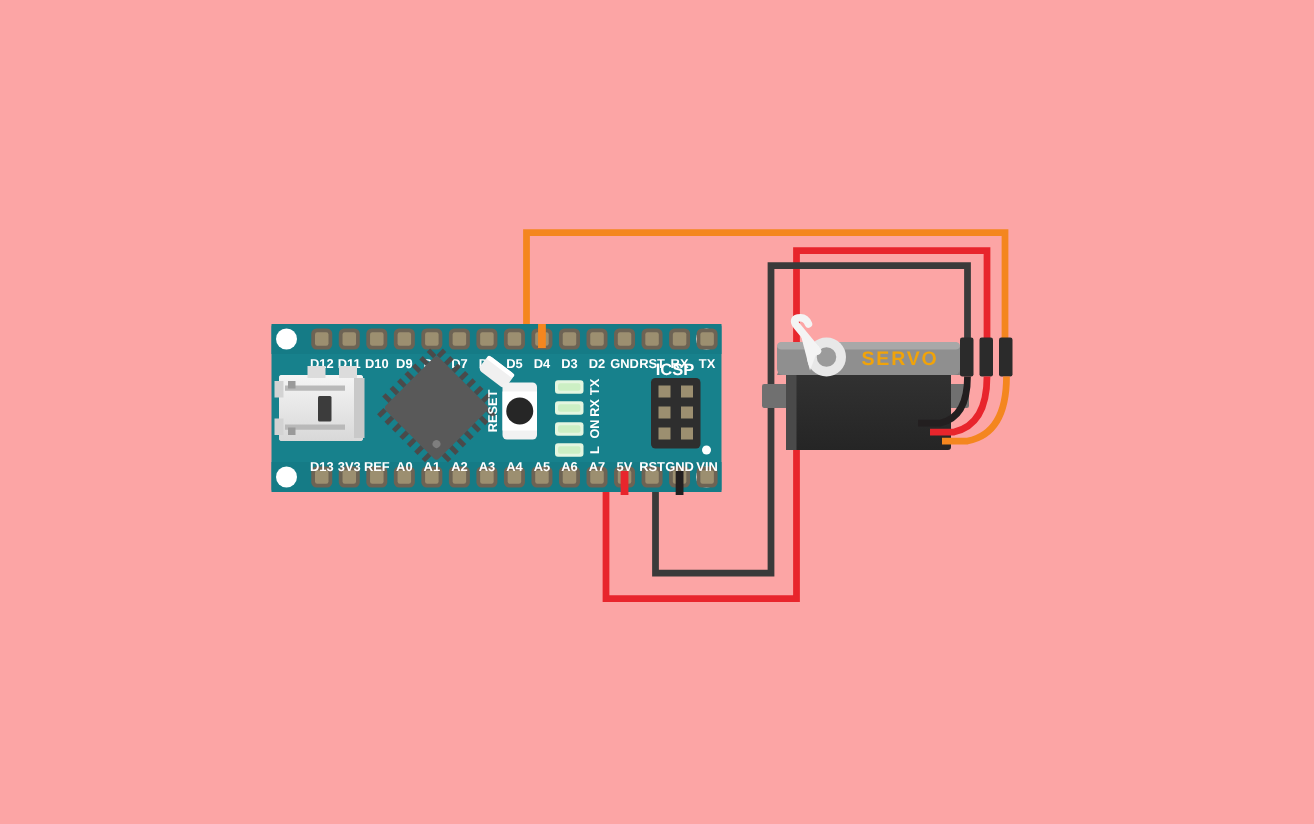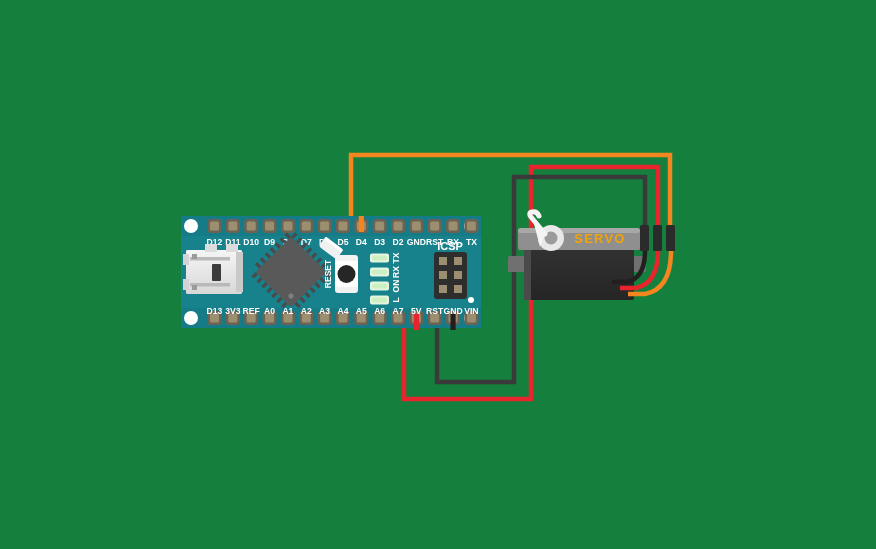--- a/index.html
+++ b/index.html
@@ -1,18 +1,18 @@
 <!DOCTYPE html>
 <html><head>
 <meta charset="utf-8">
 <style>
   html,body{margin:0;padding:0;background:#ffffff;}
   body{width:876px;height:549px;overflow:hidden;
        font-family:"Liberation Sans", sans-serif;}
-  #stage{position:relative;width:876px;height:549px;background:#15803d;}
+  #stage{position:relative;width:876px;height:549px;background:#fca5a5;}
   #stage svg{display:block;}
   .hit{position:absolute;}
 </style>
 </head>
 <body>
 
 <div id="stage">
 
   <svg id="scene" width="876" height="549" viewBox="0 0 876 549">
 

